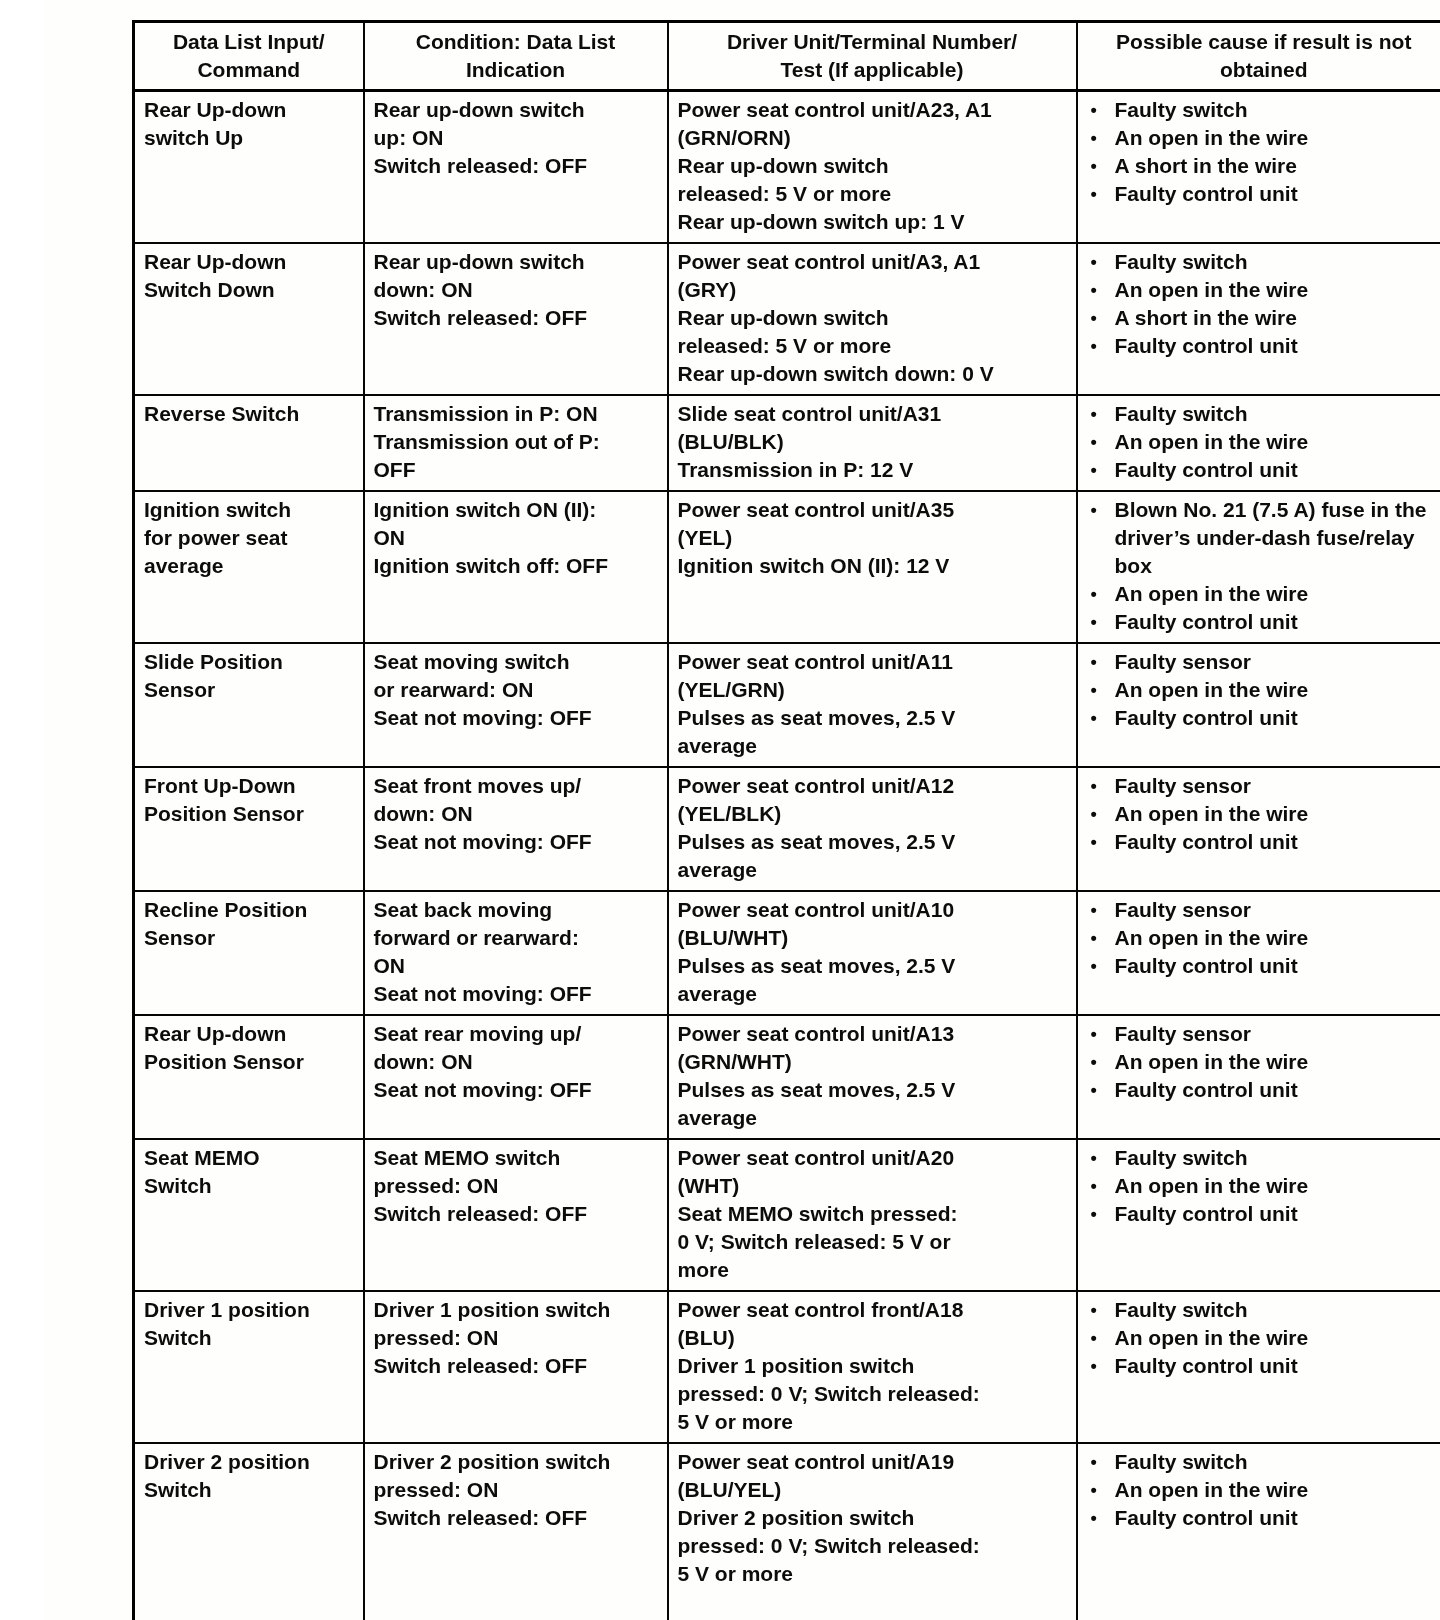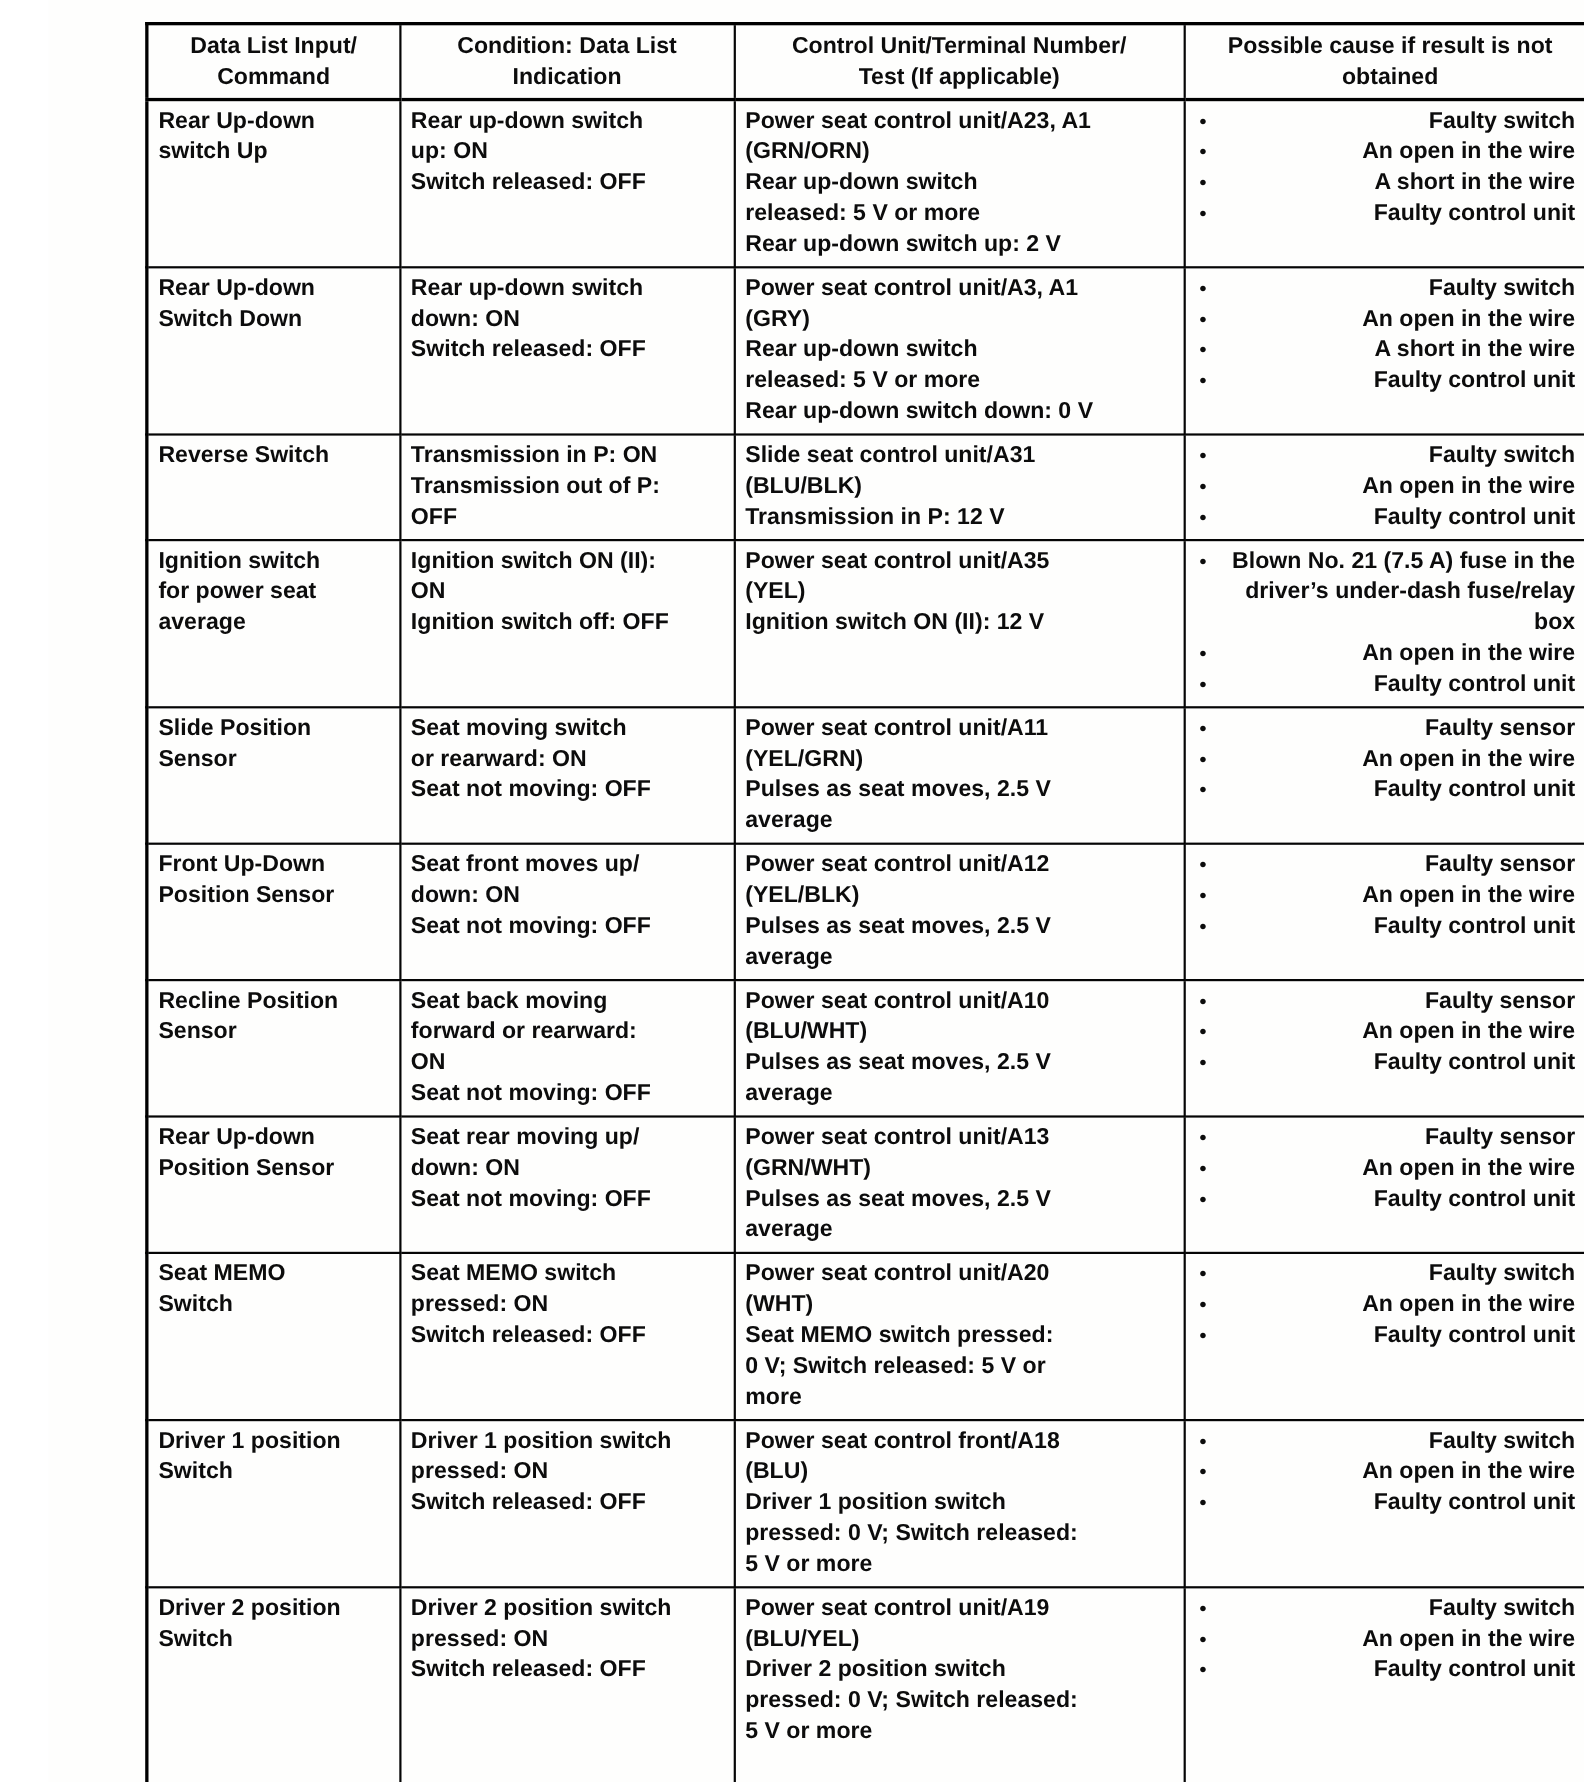--- a/index.html
+++ b/index.html
@@ -55,21 +55,21 @@
     display: flex;
     align-items: flex-start;
     padding-left: 4px;
   }
   td.causes { padding-right: 18px; }
   .bullet {
     flex: 0 0 24px;
     font-size: 18px;
     line-height: 28px;
   }
-  .btext { flex: 1 1 auto; text-align: right; }
+  .btext { flex: 1 1 auto; }
 </style>
 </head>
 <body>
 
 <div class="page">
   <table class="diag">
     <colgroup>
       <col class="c1">
         <col class="c2">
         <col class="c3">
@@ -79,21 +79,21 @@
       <tr id="head-row">
           <th>
             <div class="hline">Data List Input/</div>
             <div class="hline">Command</div>
           </th>
           <th>
             <div class="hline">Condition: Data List</div>
             <div class="hline">Indication</div>
           </th>
           <th>
-            <div class="hline">Control Unit/Terminal Number/</div>
+            <div class="hline">Driver Unit/Terminal Number/</div>
             <div class="hline">Test (If applicable)</div>
           </th>
           <th>
             <div class="hline">Possible cause if result is not</div>
             <div class="hline">obtained</div>
           </th>
         </tr>
     </thead>
     <tbody id="body-rows">
         <tr>
@@ -104,21 +104,21 @@
           <td>
             <div class="cline">Rear up-down switch</div>
             <div class="cline">up: ON</div>
             <div class="cline">Switch released: OFF</div>
           </td>
           <td>
             <div class="cline">Power seat control unit/A23, A1</div>
             <div class="cline">(GRN/ORN)</div>
             <div class="cline">Rear up-down switch</div>
             <div class="cline">released: 5 V or more</div>
-            <div class="cline">Rear up-down switch up: 2 V</div>
+            <div class="cline">Rear up-down switch up: 1 V</div>
           </td>
           <td class="causes">
             <div class="bullet-item">
               <span class="bullet">•</span>
               <span class="btext">Faulty switch</span>
             </div>
             <div class="bullet-item">
               <span class="bullet">•</span>
               <span class="btext">An open in the wire</span>
             </div>

